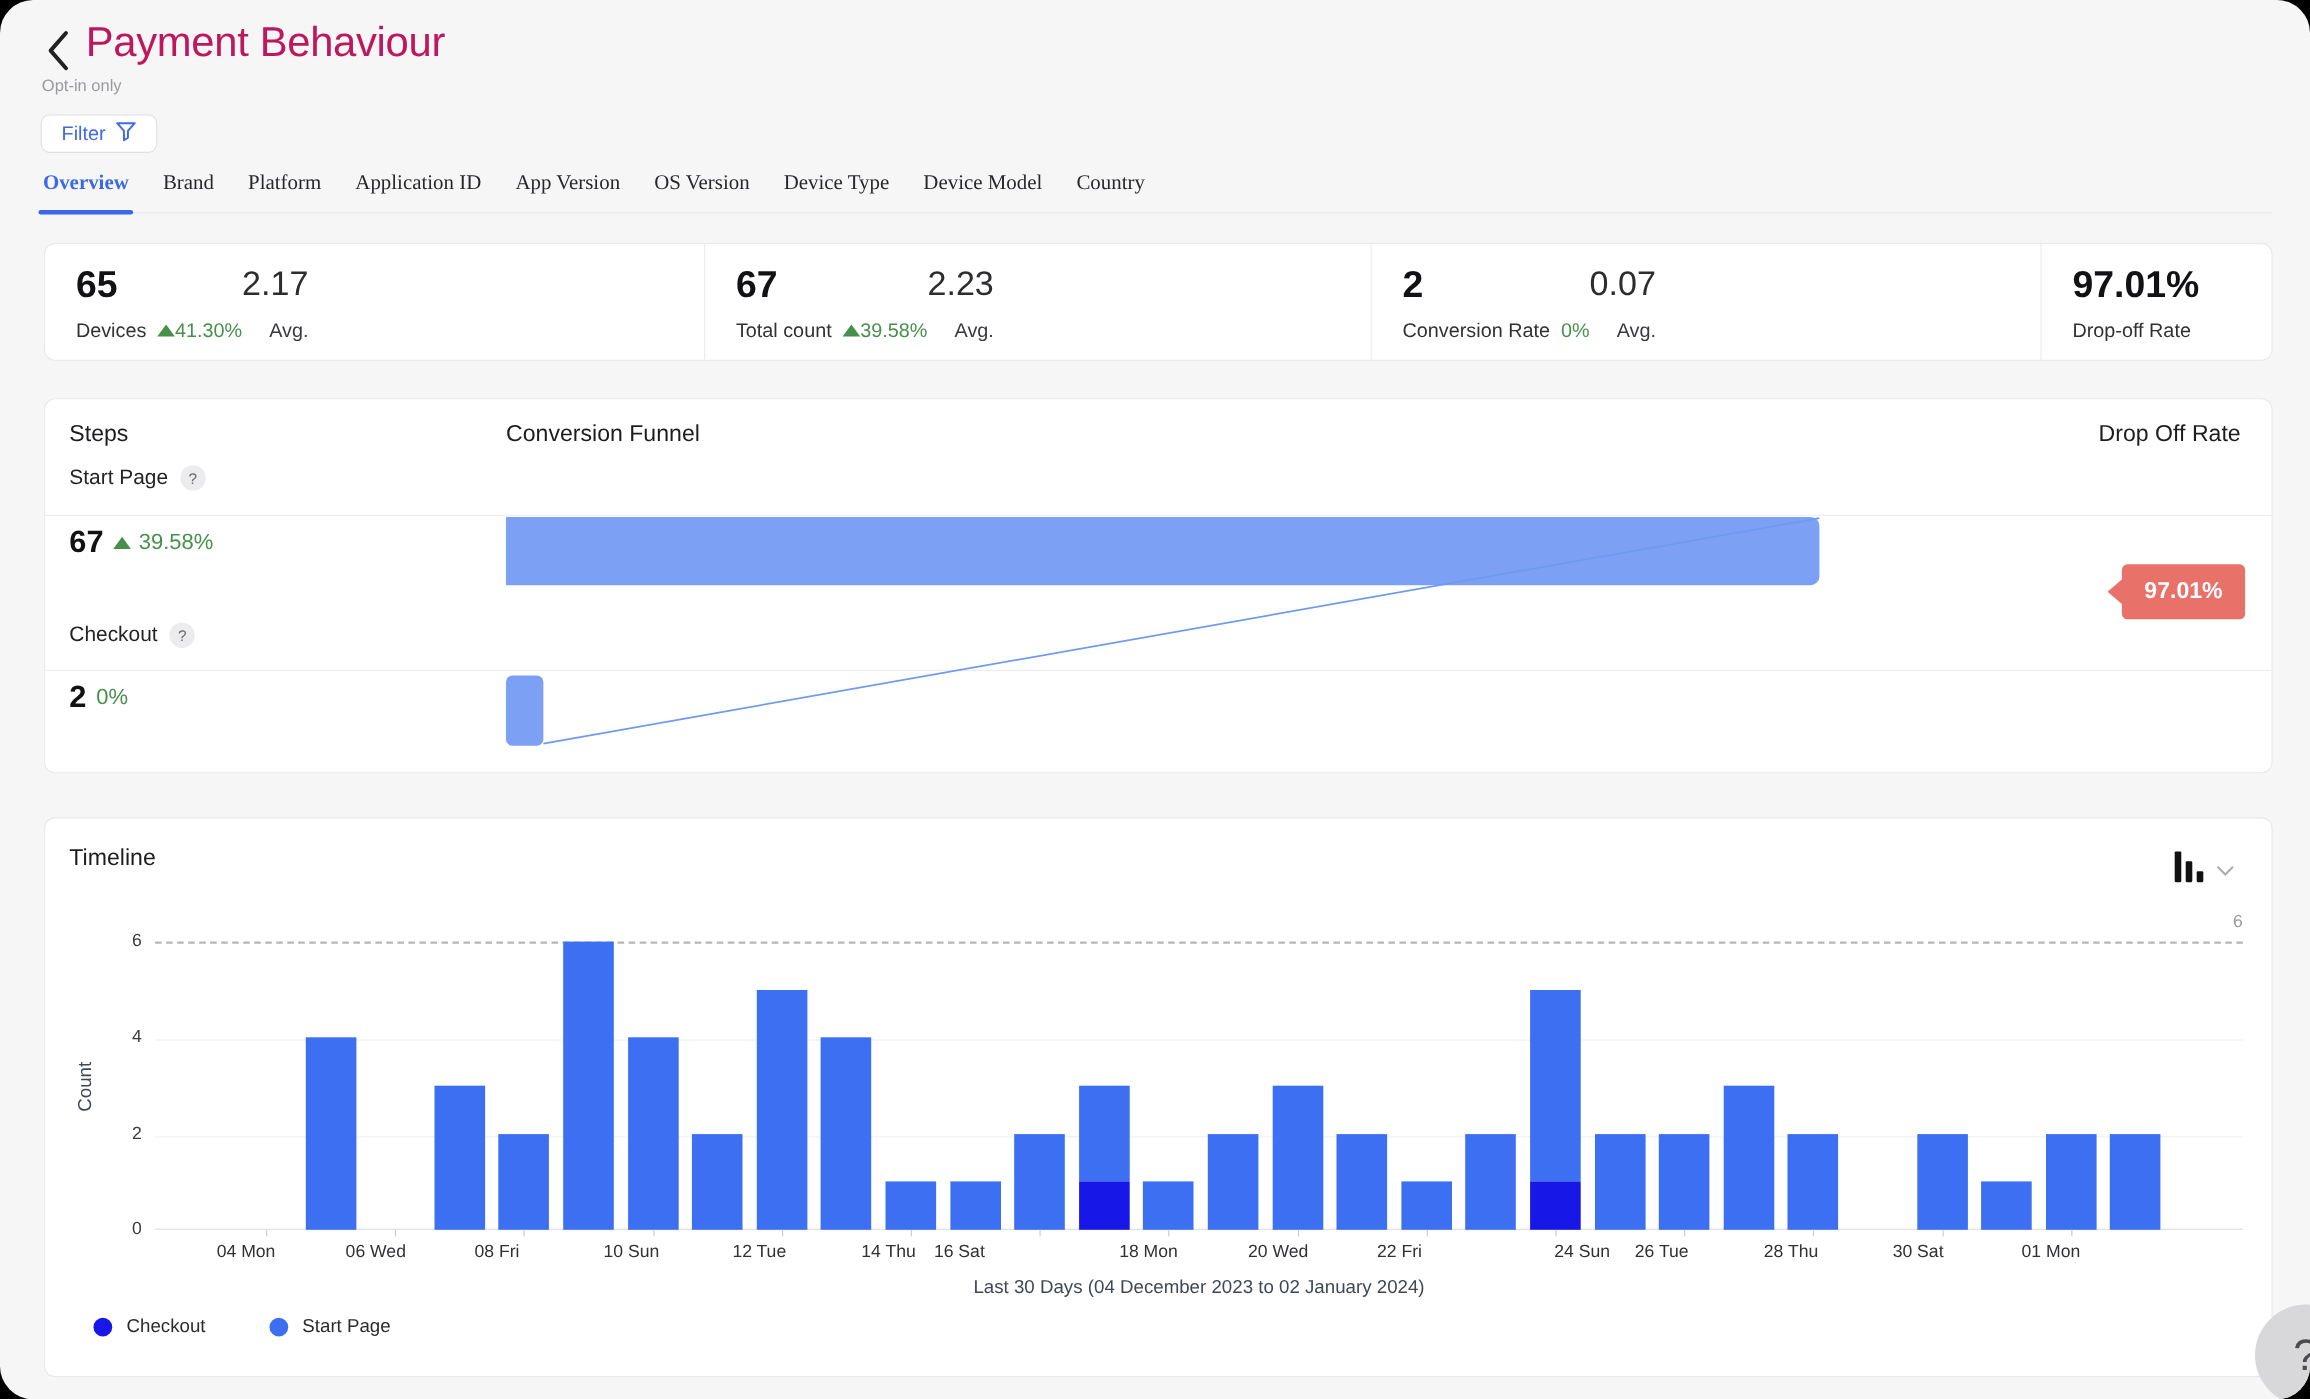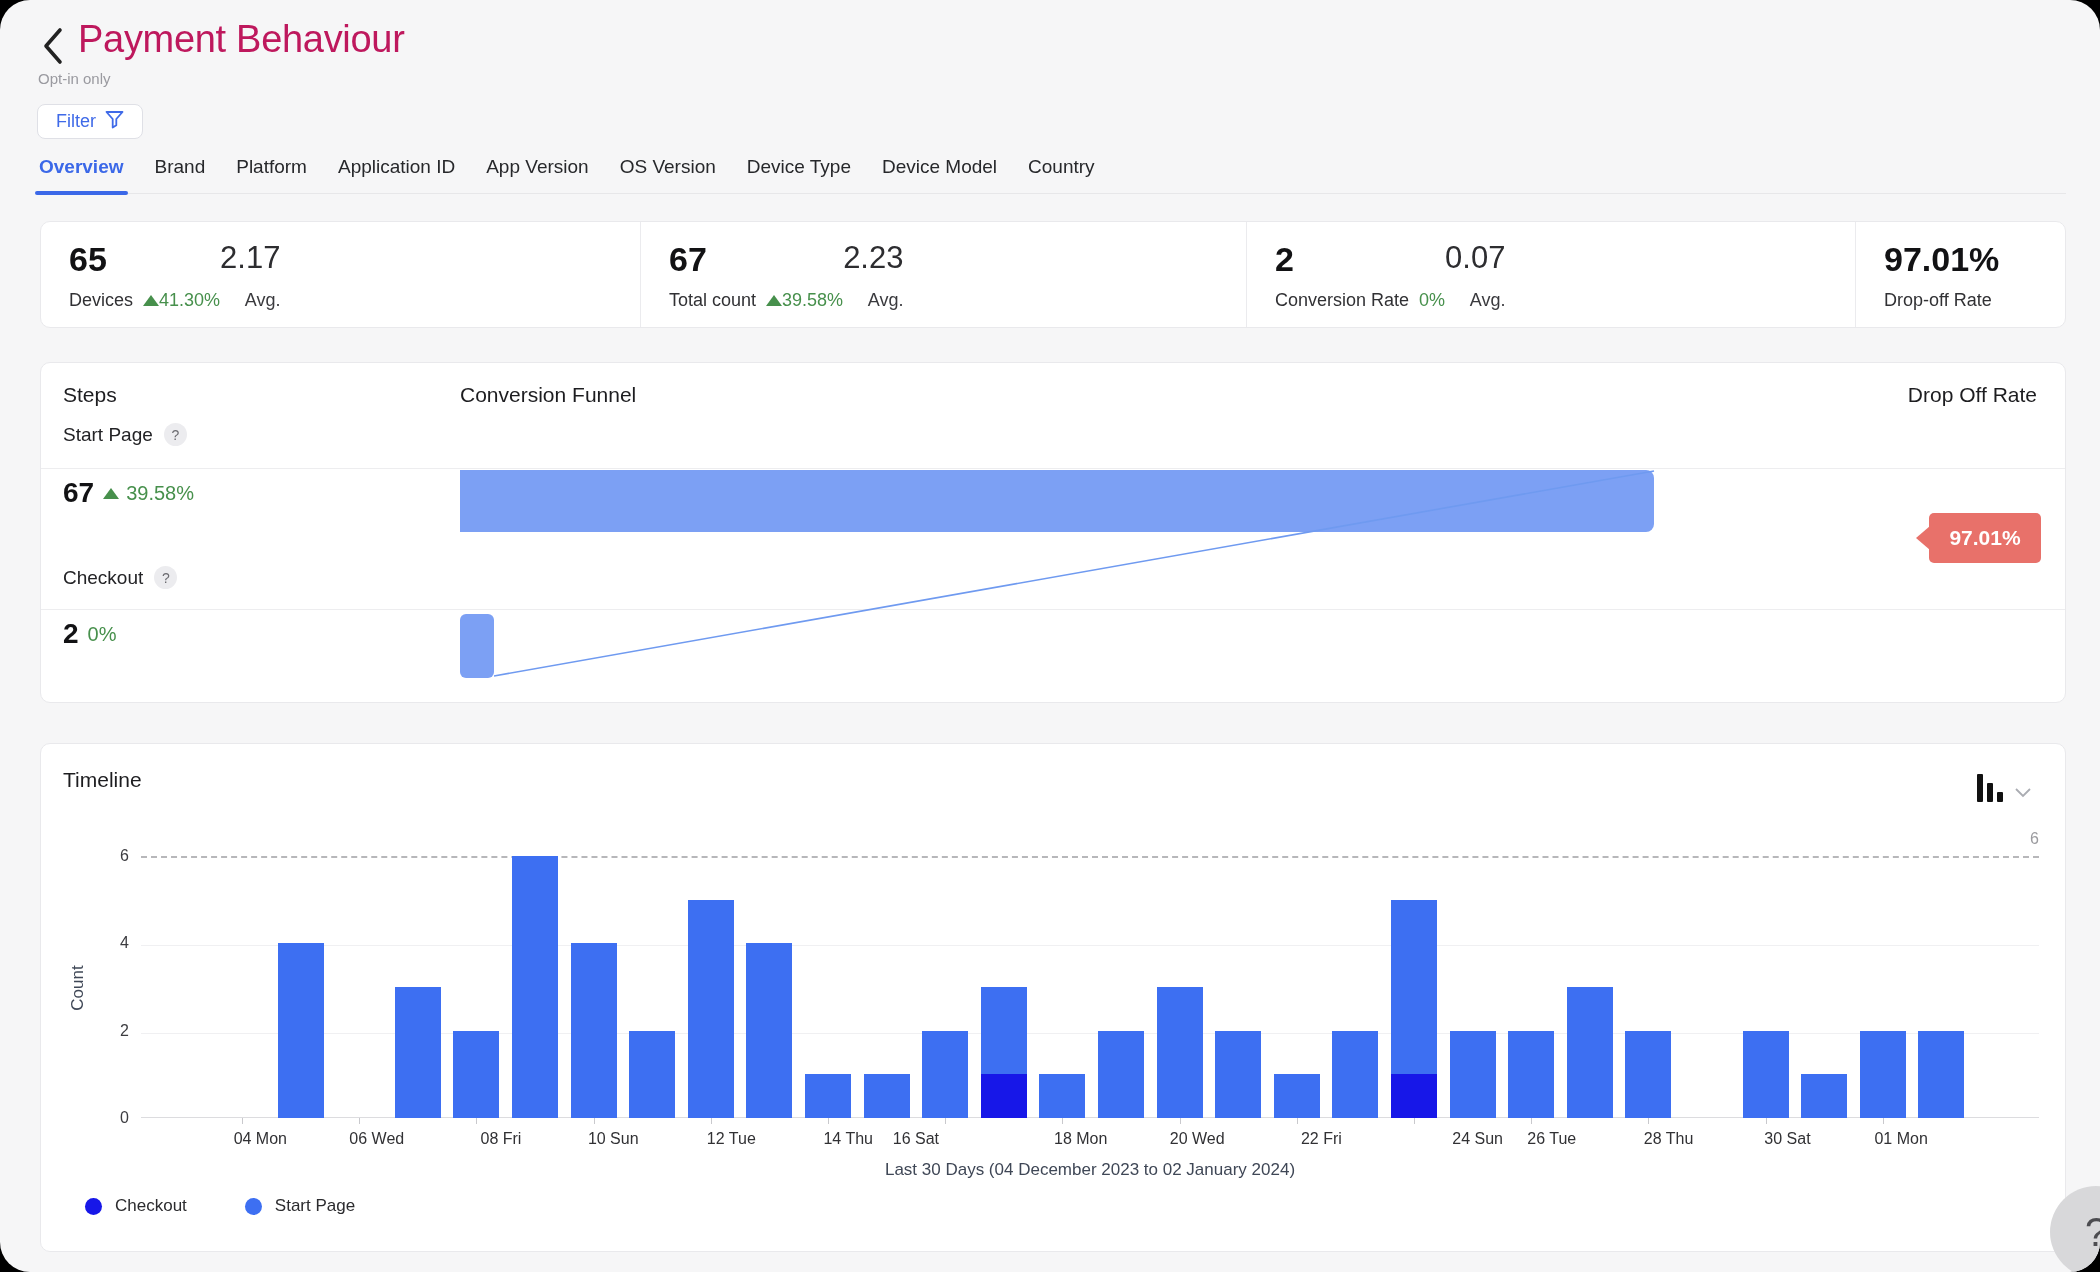--- a/index.html
+++ b/index.html
@@ -9,21 +9,21 @@
     border-radius:30px;overflow:hidden;
     font-family:"Liberation Sans",sans-serif;color:#1b1b1d;
   }
   
   .back-btn{position:absolute;left:34px;top:26px;width:38px;height:42px;display:flex;align-items:center;justify-content:center;cursor:pointer;background:none;border:none;}
   .page-title{position:absolute;left:78px;top:18px;font-size:38px;font-weight:400;color:#be185d;letter-spacing:-.3px;}
   .page-subtitle{position:absolute;left:38px;top:70px;font-size:15px;color:#9a9aa0;}
   .filter-btn{position:absolute;left:37px;top:104px;height:35px;padding:0 18px;display:flex;align-items:center;gap:9px;
     background:#fff;border:1px solid #dfe0e6;border-radius:8px;color:#3f6ae8;font-size:18px;cursor:pointer;font-family:inherit;}
   .tabs{position:absolute;left:37px;top:150px;width:2029px;display:flex;gap:27px;border-bottom:1px solid #e7e7e9;}
-  .tab{position:relative;padding:6px 2px 15px;font-size:19px;color:#27282b;cursor:pointer;white-space:nowrap;}
+  .tab{position:relative;padding:6px 2px 15px;font-size:19px;color:#27282b;cursor:pointer;white-space:nowrap;font-family:Liberation Serif, serif;}
   .tab.active{color:#3b68e8;font-weight:700;}
   .tab.active::after{content:"";position:absolute;left:-2px;right:-2px;bottom:-2px;height:4px;border-radius:3px;background:#3b68e8;}
   
   .card{position:absolute;background:#fff;border:1px solid #e9e9ec;border-radius:10px;}
   
   .stats-card{left:40px;top:221px;width:2026px;height:107px;display:flex;}
   .stat-seg{display:flex;justify-content:flex-start;padding:18px 28px 16px;border-right:1px solid #ebebee;}
   .stat-seg:last-child{border-right:none;}
   .seg-a{flex:0 0 600px;} .seg-b{flex:0 0 606px;} .seg-c{flex:0 0 609px;} .seg-d{flex:1 1 auto;}
   .stat-main{display:flex;flex-direction:column;justify-content:space-between;}
@@ -59,21 +59,21 @@
   .ct-bars{display:flex;align-items:flex-end;gap:4px;}
   .ct-bars i{display:block;width:6px;background:#111;border-radius:1px;}
   .plot{position:absolute;left:100px;top:112px;width:1898px;height:262px;border-top:2px dashed #b7b7ba;}
   .gridline{position:absolute;left:0;width:100%;height:1px;background:#f0f0f2;}
   .baseline{position:absolute;left:0;bottom:0;width:100%;height:1px;background:#dcdcdf;}
   .bar-col{position:absolute;bottom:0;width:46px;display:flex;flex-direction:column;}
   .seg-sp{background:#3d6ff2;} .seg-co{background:#1717e8;}
   .y-tick{position:absolute;left:50px;width:38px;text-align:right;font-size:16px;color:#3c3c40;line-height:20px;}
   .y-max-right{position:absolute;left:1950px;top:86px;width:48px;text-align:right;font-size:16px;color:#9b9b9f;}
   .count-label{position:absolute;left:-13px;top:234px;width:100px;text-align:center;font-size:17px;color:#3f4756;transform:rotate(-90deg);}
-  .x-label{position:absolute;top:386px;width:90px;text-align:right;font-size:16px;color:#313134;}
+  .x-label{position:absolute;top:386px;width:90px;text-align:left;font-size:16px;color:#313134;}
   .x-tick{position:absolute;top:374px;width:1px;height:6px;background:#c9c9cd;}
   .tl-caption{position:absolute;left:100px;top:416px;width:1898px;text-align:center;font-size:17px;color:#3f4756;}
   .legend{position:absolute;left:44px;top:452px;display:flex;gap:58px;}
   .legend-item{display:flex;align-items:center;gap:13px;font-size:17px;color:#2b2b2e;cursor:pointer;}
   .legend-dot{width:17px;height:17px;border-radius:50%;}
   
   .help-fab{position:absolute;left:2050px;top:1186px;width:92px;height:92px;border-radius:50%;background:#d8d8da;
     color:#4c4c50;font-size:40px;display:flex;align-items:center;justify-content:center;cursor:pointer;}
 </style>
 </head>

